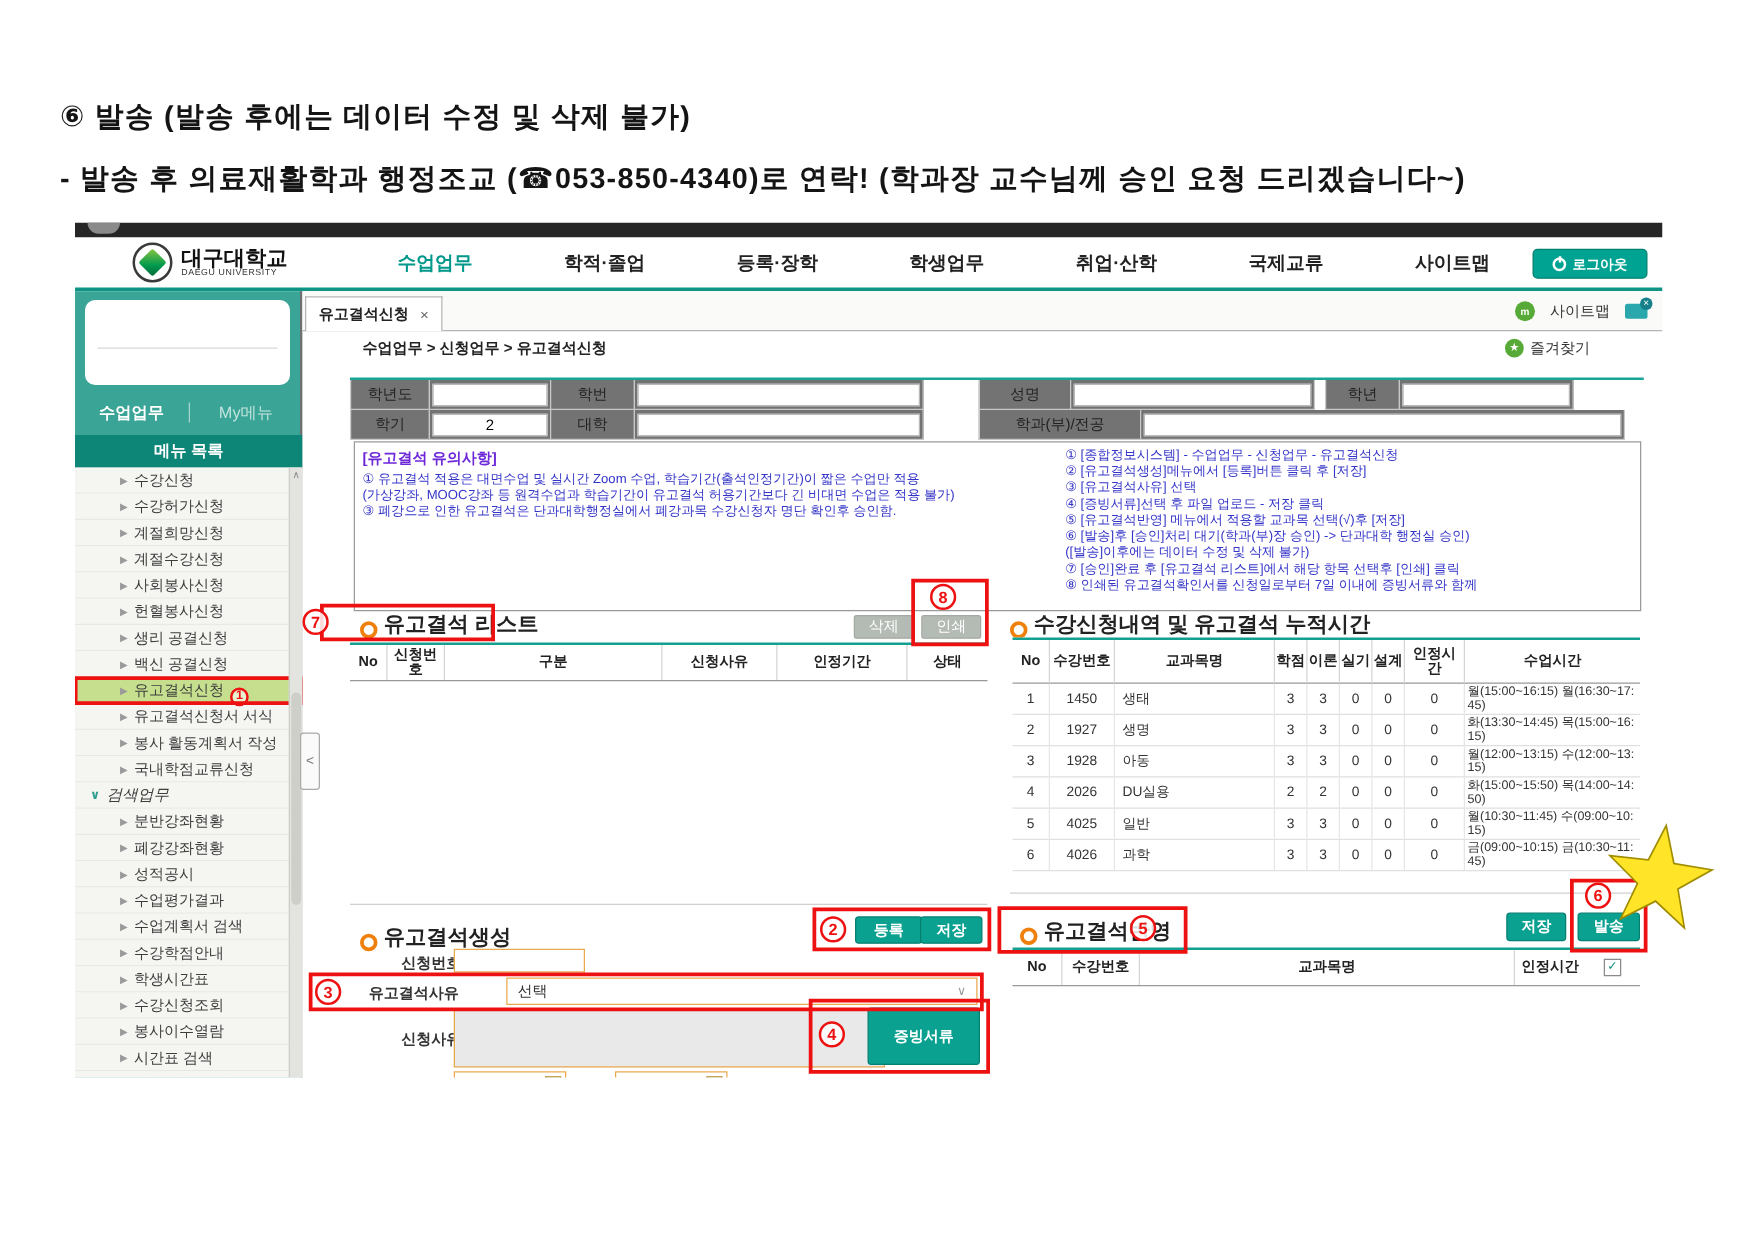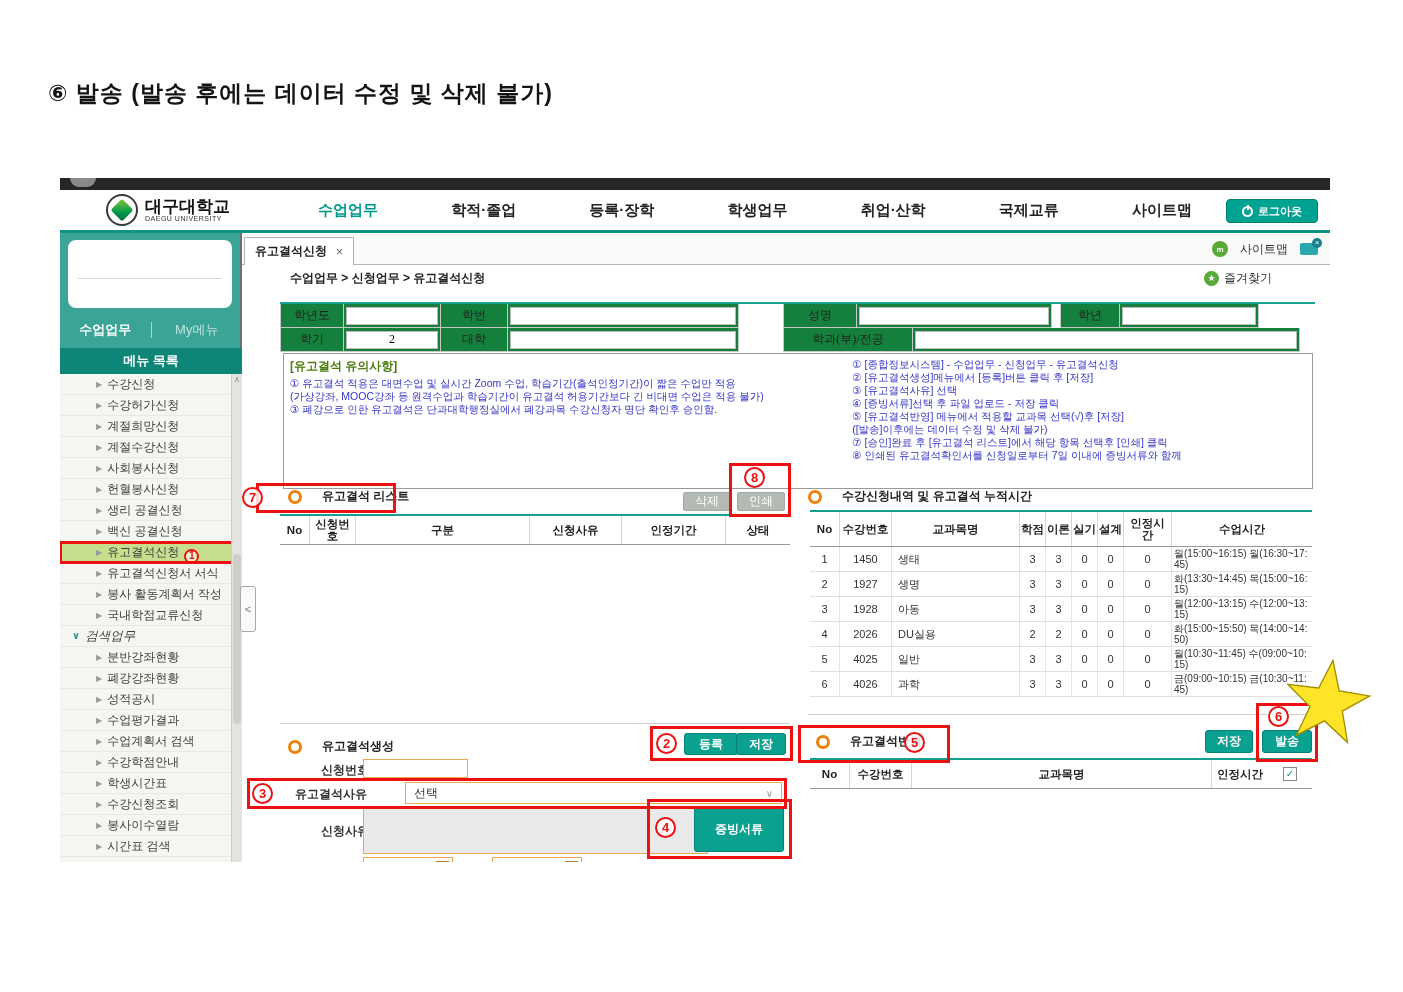--- a/index.html
+++ b/index.html
@@ -64,35 +64,35 @@
   .win-ic::before{content:"×";position:absolute;right:-4px;top:-5px;width:10px;height:10px;border-radius:50%;background:#15808a;color:#fff;font-size:8px;line-height:10px;text-align:center;}
   .crumbrow{position:absolute;left:0;top:32px;width:1088px;height:26px;}
   .crumb{position:absolute;left:48px;top:0;line-height:26px;font-size:12px;font-weight:bold;color:#222;}
   .favorite{position:absolute;right:58px;top:0;height:26px;display:flex;align-items:center;gap:5px;}
   .fav-ic{width:15px;height:15px;border-radius:50%;background:#58aa38;color:#fff;font-size:9px;display:flex;align-items:center;justify-content:center;}
   .fav-lb{font-size:12px;color:#333;}
 
   
   .form-table{position:absolute;left:38px;top:69px;width:1035px;border-top:2px solid #19a595;}
   .f-row{display:flex;height:24px;}
-  .f-cell{box-sizing:border-box;border:1px solid #c8c8c8;border-top:none;display:flex;align-items:center;justify-content:center;font-size:12px;color:#222;background:#15803d;margin-left:-1px;font-family:Liberation Serif, serif;}
+  .f-cell{box-sizing:border-box;border:1px solid #c8c8c8;border-top:none;display:flex;align-items:center;justify-content:center;font-size:12px;color:#222;background:#737373;margin-left:-1px;}
   .f-cell.first{margin-left:0;}
   .f-spacer{box-sizing:border-box;}
   .f-input{box-sizing:border-box;border:1px solid #b9b9b9;height:18px;margin:2px;flex:1;font-size:12px;text-align:center;font-family:inherit;background:#fff;min-width:0;}
 
   
   .notice-box{position:absolute;left:41px;top:120px;width:1030px;height:136px;border:1px solid #9a9a9a;box-sizing:border-box;display:flex;overflow:hidden;background:#fff;}
   .notice-col{padding:4px 6px;}
   .notice-col.left{width:560px;}
   .notice-col.right{width:462px;}
-  .notice-title{color:#4d7c0f;font-weight:bold;font-size:12px;margin-bottom:2px;}
+  .notice-title{color:#6d28d9;font-weight:bold;font-size:12px;margin-bottom:2px;}
   .notice-line{color:#3434c8;font-size:10.5px;line-height:13px;white-space:nowrap;}
 
   
-  .sec-title{position:absolute;display:flex;align-items:center;gap:20px;font-size:12px;font-weight:bold;color:#222;}
+  .sec-title{position:absolute;display:flex;align-items:flex-end;gap:5px;font-size:17px;font-weight:bold;color:#222;}
   .bullet{width:8px;height:8px;border-radius:50%;border:3px solid #f0800c;background:#fff;box-sizing:content-box;}
   .btn-teal{background:#0aa191;border:1px solid #058071;border-radius:3px;color:#fff;font-size:12px;font-weight:bold;display:flex;align-items:center;justify-content:center;box-sizing:border-box;cursor:pointer;}
   .btn-grey{background:#b4bab4;border:1px solid #a3a9a3;border-radius:2px;color:#fff;font-size:12px;display:flex;align-items:center;justify-content:center;box-sizing:border-box;cursor:pointer;}
 
   
   .th-row{display:flex;border-top:2px solid #14a090;border-bottom:1px solid #999;background:#fff;}
   .th{box-sizing:border-box;border-right:1px solid #d5d5d5;display:flex;align-items:center;justify-content:center;text-align:center;font-weight:bold;font-size:11.5px;color:#222;word-break:break-all;line-height:12px;padding:2px 1px;}
   .th:last-child{border-right:none;}
   .td-row{display:flex;border-bottom:1px solid #e0e0e0;}
   .td{box-sizing:border-box;border-right:1px solid #e6e6e6;display:flex;align-items:center;justify-content:center;text-align:center;font-size:11px;color:#333;padding:1px 2px;word-break:break-all;line-height:12px;}
@@ -150,20 +150,21 @@
   .star-outer{position:absolute;inset:0;background:#a08c00;clip-path:polygon(50% 0%,62% 34%,98% 35%,69% 57%,80% 92%,50% 71%,20% 92%,31% 57%,2% 35%,38% 34%);}
   .star-inner{position:absolute;inset:4px;background:#ffe427;clip-path:polygon(50% 0%,62% 34%,98% 35%,69% 57%,80% 92%,50% 71%,20% 92%,31% 57%,2% 35%,38% 34%);}
 </style>
 </head>
 <body>
 
 <div class="canvas">
 
   <div class="instr">
     <div class="l1">⑥ 발송 (발송 후에는 데이터 수정 및 삭제 불가)</div>
+    <div class="l2">- 발송 후 의료재활학과 행정조교 (☎053-850-4340)로 연락! (학과장 교수님께 승인 요청 드리겠습니다~)</div>
   </div>
 
   <div class="shot">
     <div class="topstrip">
         <div class="notch"></div>
       </div>
 
     <div class="appheader">
       <div class="logo">
         <div class="seal">
@@ -383,20 +384,21 @@
             </div>
         </div>
         <div class="notice-col right">
           <div>
 
           <div class="notice-line">① [종합정보시스템] - 수업업무 - 신청업무 - 유고결석신청</div>
               <div class="notice-line">② [유고결석생성]메뉴에서 [등록]버튼 클릭 후 [저장]</div>
               <div class="notice-line">③ [유고결석사유] 선택</div>
               <div class="notice-line">④ [증빙서류]선택 후 파일 업로드 - 저장 클릭</div>
               <div class="notice-line">⑤ [유고결석반영] 메뉴에서 적용할 교과목 선택(√)후 [저장]</div>
+              <div class="notice-line">⑥ [발송]후 [승인]처리 대기(학과(부)장 승인) -&gt; 단과대학 행정실 승인)</div>
               <div class="notice-line">   ([발송]이후에는 데이터 수정 및 삭제 불가)</div>
               <div class="notice-line">⑦ [승인]완료 후 [유고결석 리스트]에서 해당 항목 선택후 [인쇄] 클릭</div>
               <div class="notice-line">⑧ 인쇄된 유고결석확인서를 신청일로부터 7일 이내에 증빙서류와 함께</div>
             </div>
         </div>
       </div>
 
       <div class="sec-title" style="left:46px;top:255px;">
         <span class="bullet"></span>
         <span>유고결석 리스트</span>

